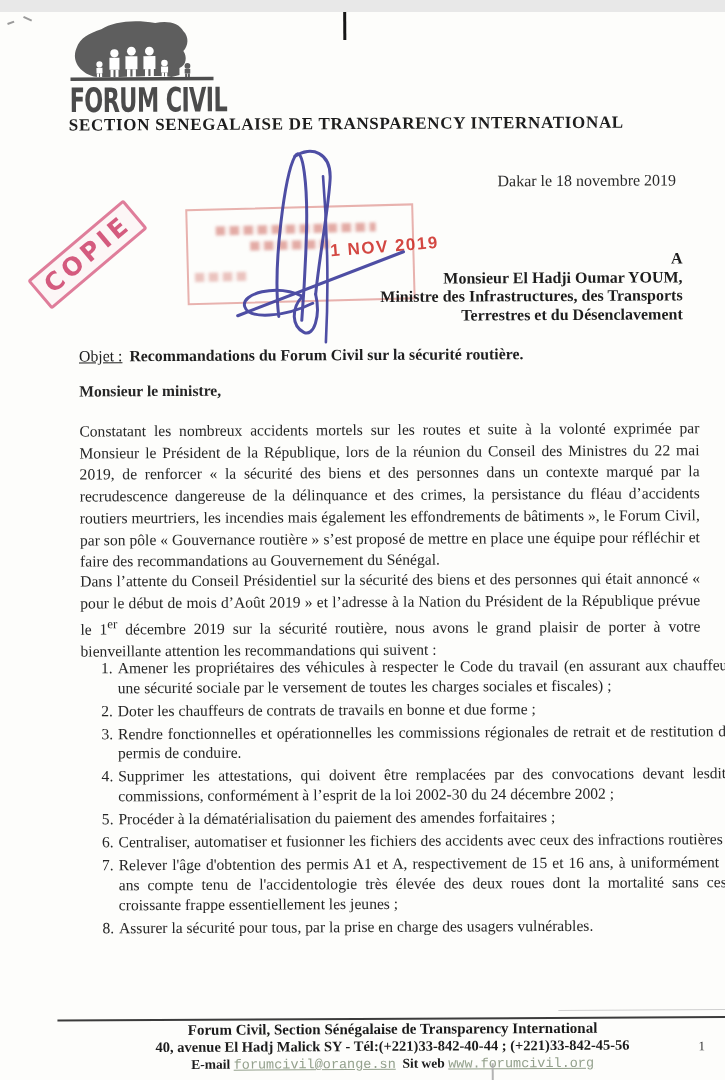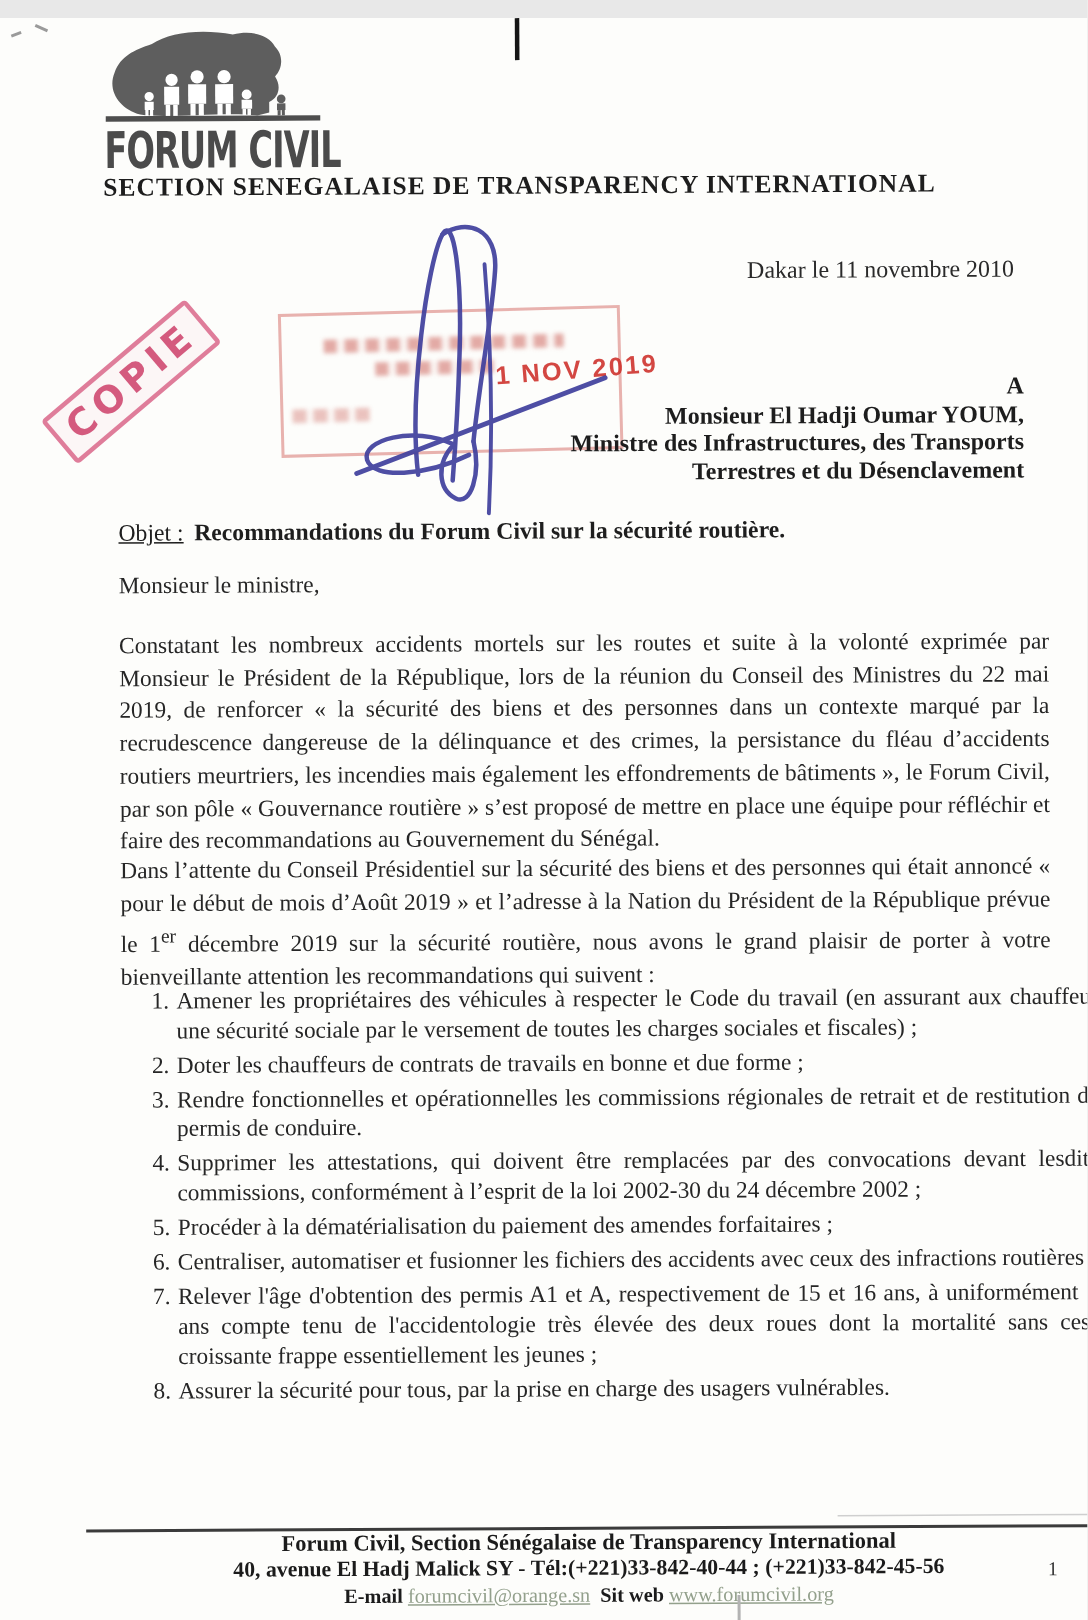--- a/index.html
+++ b/index.html
@@ -65,37 +65,37 @@
   
   .recipient{
     position:absolute; right:41px; top:239px; text-align:right;
     font-weight:bold; font-size:16px; line-height:18.5px; color:#1d1d1d;
   }
 
   
   .objet-line{position:absolute; left:80px; top:334px; width:620px; font-size:15.8px; color:#1e1e1e;}
   .objet-label{font-weight:normal; text-decoration:underline;}
   .objet-text{font-weight:bold; margin-left:7px;}
-  .greeting{position:absolute; left:80px; top:369px; font-size:15.6px;}
+  .greeting{position:absolute; left:80px; top:369px; font-size:15.6px;font-weight:bold;}
   .para{position:absolute; left:80px; width:620px; font-size:15.6px; line-height:21.7px; text-align:justify;}
   #para1{top:407px;}
   #para2{top:557px;}
   .reco-list{
     position:absolute; left:80px; top:645px; width:622px;
     margin:0; padding-left:36px; font-size:15.6px; line-height:19.6px;
   }
   .reco-list li{text-align:justify; margin-bottom:3.5px; padding-left:1px;}
 
   
   .footer-rule{position:absolute; left:55px; top:1006px; width:668px; border-top:2px solid #3b3b3b;}
   .footer{position:absolute; left:60px; top:1009px; width:660px; text-align:center; color:#1b1b1b;}
   .footer .f1{font-weight:bold; font-size:15px; line-height:17px;}
   .footer .f2{font-weight:bold; font-size:14.5px; line-height:17px;}
   .footer .f3{font-size:13.5px; line-height:17px; font-weight:bold;}
-  .footer a{color:#93a08c; text-decoration:underline; font-weight:normal; cursor:pointer;}
+  .footer a{color:#93a08c; text-decoration:underline; font-weight:normal; cursor:pointer;font-family:Liberation Mono, monospace;}
   .page-number{position:absolute; left:696px; top:1028px; font-size:13px; color:#333;}
 </style>
 </head>
 <body>
 
 <div class="page">
   <div class="tilt">
 
     <div class="scan-vline-top"></div>
     <div class="scan-mark" style="left:10px; top:8px; width:7px; height:1.5px; transform:rotate(-20deg);"></div>
@@ -135,21 +135,21 @@
           <rect x="117.2" y="50" width="5.6" height="4.5"></rect>
         <rect x="117.6" y="54.5" width="2" height="3.5"></rect>
           <rect x="120.4" y="54.5" width="2" height="3.5"></rect>
       </g>
 
       <rect x="3" y="58" width="143" height="3.6" fill="#4e4e4e"></rect>
     </svg>
     <div class="logo-wordmark">FORUM CIVIL</div>
     <div class="org-line">SECTION SENEGALAISE DE TRANSPARENCY INTERNATIONAL</div>
 
-    <div class="date-line">Dakar le 11 novembre 2010</div>
+    <div class="date-line">Dakar le 18 novembre 2019</div>
 
     <div class="copie-stamp">COPIE</div>
 
     <div class="arrival-stamp">
       <div class="stamp-blur-line" style="left:28px; top:16px; width:160px;"></div>
       <div class="stamp-blur-line" style="left:62px; top:32px; width:80px;"></div>
       <div class="stamp-blur-line" style="left:6px; top:62px; width:52px; opacity:.7;"></div>
       <div class="stamp-date">1 NOV 2019</div>
     </div>
 

